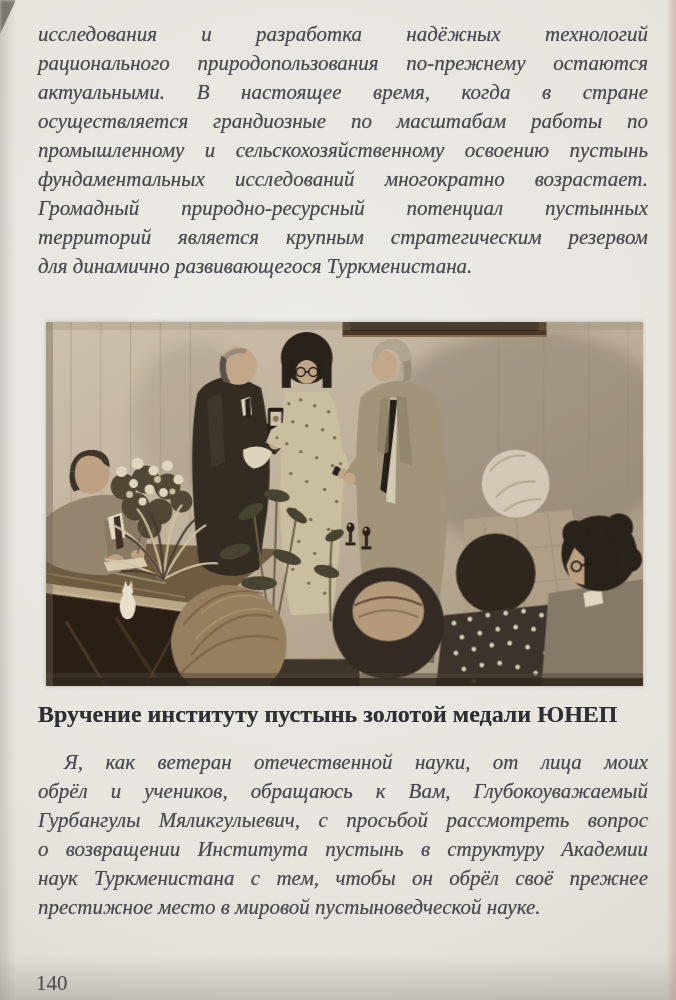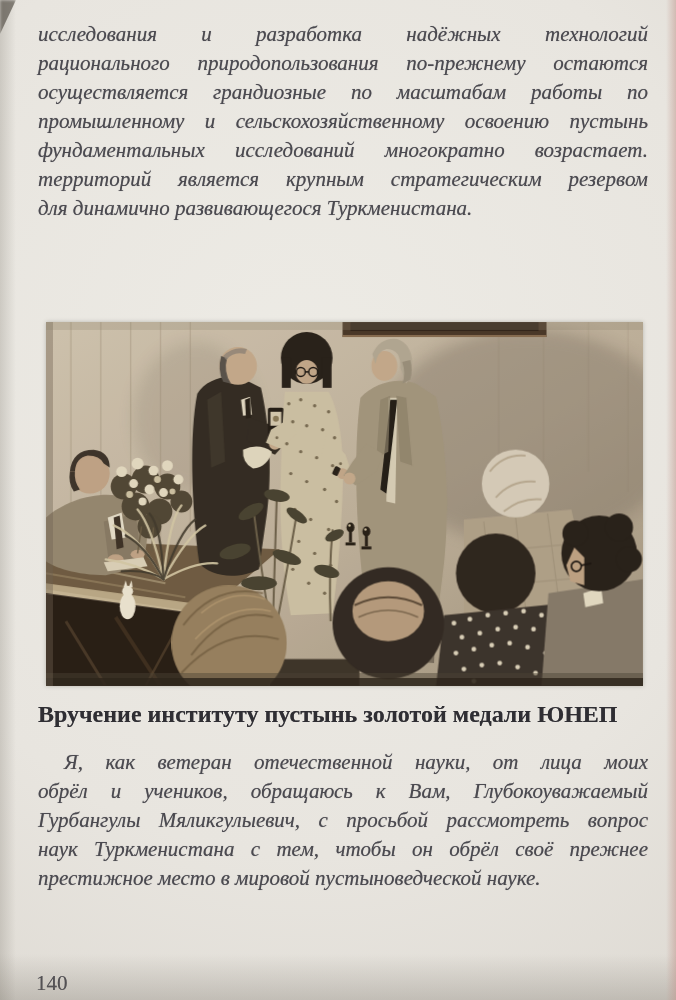--- a/index.html
+++ b/index.html
@@ -59,23 +59,25 @@
   }
 </style>
 </head>
 <body>
 
 <div class="page">
 
   <div class="para para-1">
     <div class="text-line">исследования и разработка надёжных технологий</div>
     <div class="text-line">рационального природопользования по-прежнему остаются</div>
+    <div class="text-line">актуальными. В настоящее время, когда в стране</div>
     <div class="text-line">осуществляется грандиозные по масштабам работы по</div>
     <div class="text-line">промышленному и сельскохозяйственному освоению пустынь</div>
     <div class="text-line">фундаментальных исследований многократно возрастает.</div>
+    <div class="text-line">Громадный природно-ресурсный потенциал пустынных</div>
     <div class="text-line">территорий является крупным стратегическим резервом</div>
     <div class="text-line last">для динамично развивающегося Туркменистана.</div>
   </div>
 
   <div class="photo-frame">
     <svg viewBox="0 0 600 365" preserveAspectRatio="none">
       <defs>
         <linearGradient id="wallg" x1="0" y1="0" x2="1" y2="1">
           <stop offset="0" stop-color="#d2c6b2"></stop>
           <stop offset="0.55" stop-color="#bfb19c"></stop>
@@ -391,20 +393,21 @@
       <rect x="0" y="0" width="600" height="365" fill="#8a6f50" opacity="0.06"></rect>
     </svg>
   </div>
 
   <div class="caption">Вручение институту пустынь золотой медали ЮНЕП</div>
 
   <div class="para para-2">
     <div class="text-line indent">Я, как ветеран отечественной науки, от лица моих</div>
     <div class="text-line">обрёл и учеников, обращаюсь к Вам, Глубокоуважаемый</div>
     <div class="text-line">Гурбангулы Мяликгулыевич, с просьбой рассмотреть вопрос</div>
+    <div class="text-line">о возвращении Института пустынь в структуру Академии</div>
     <div class="text-line">наук Туркменистана с тем, чтобы он обрёл своё прежнее</div>
     <div class="text-line last">престижное место в мировой пустыноведческой науке.</div>
   </div>
 
   <div class="page-number">140</div>
 
   <div class="edge-left"></div>
   <div class="edge-bottom"></div>
   <div class="edge-right"></div>
   <div class="corner-tl"></div>

